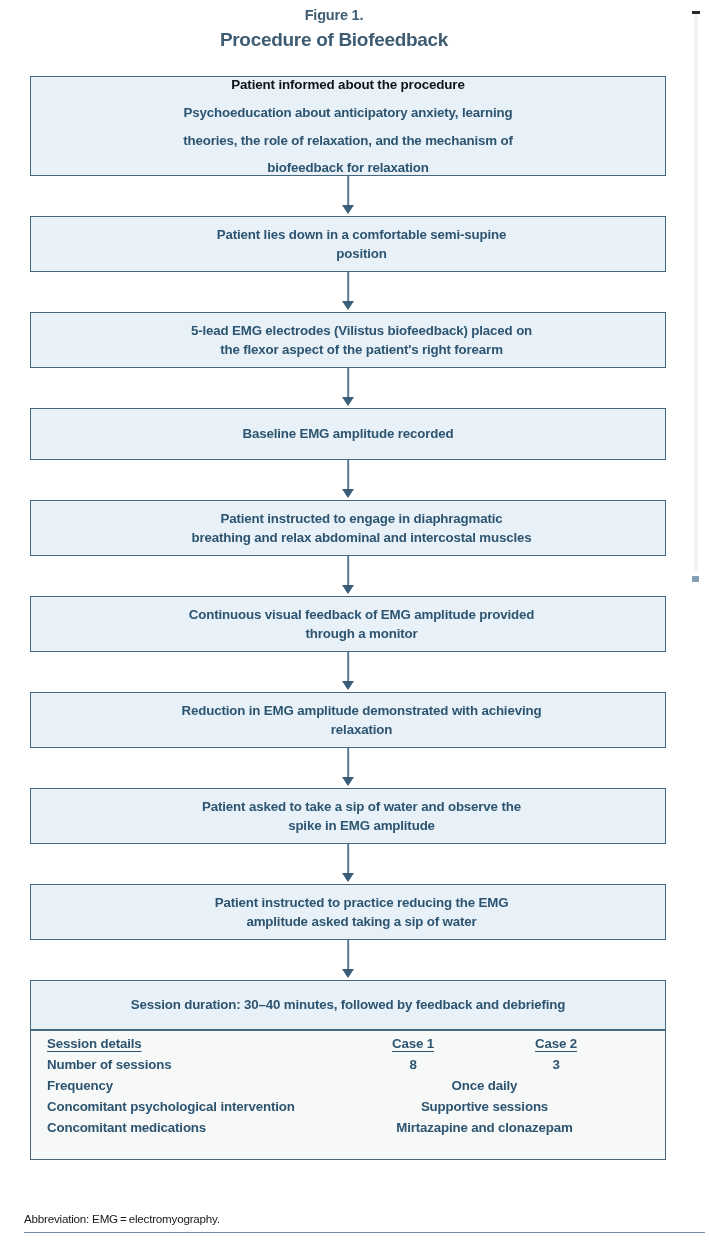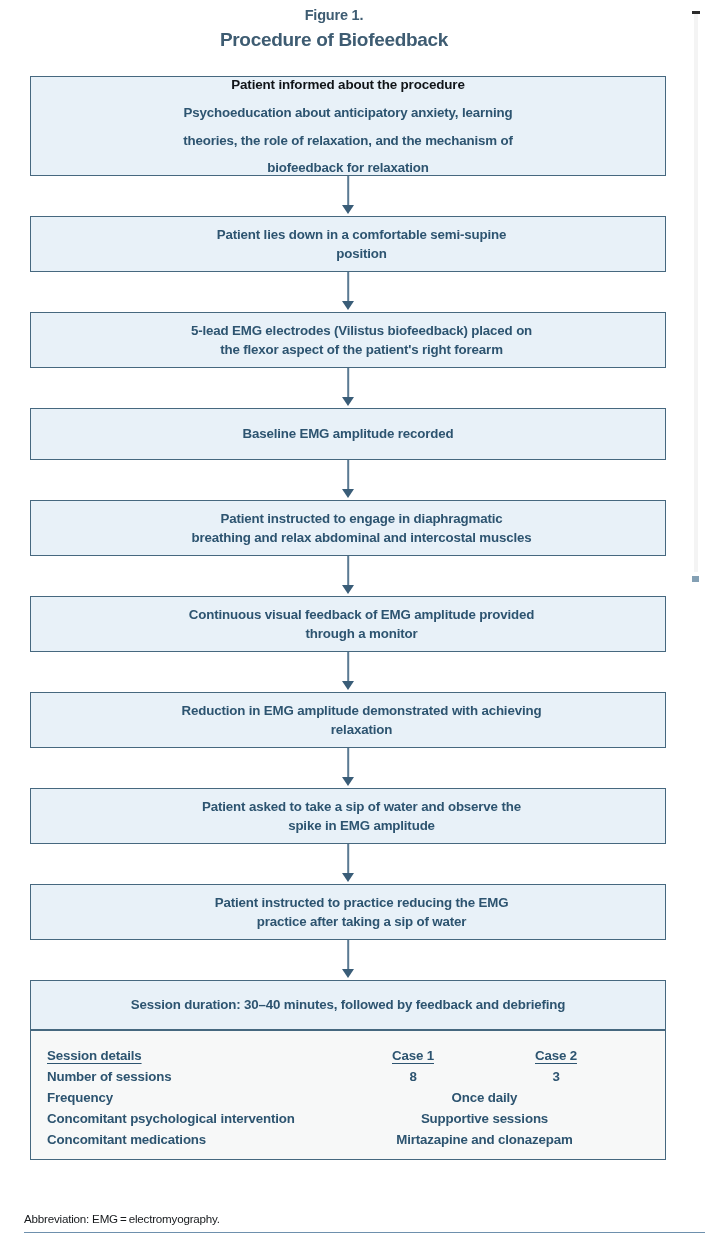--- a/index.html
+++ b/index.html
@@ -113,21 +113,21 @@
     width: 636px;
     height: 130px;
     border: 1.4px solid #46687f;
     background: #f7f8f8;
     position: relative;
     padding: 0;
   }
   .tbl {
     position: absolute;
     left: 16px;
-    top: 14px;
+    top: 2px;
     right: 16px;
   }
   .trow {
     position: relative;
     height: 21px;
     line-height: 21px;
   }
   .tlabel {
     position: absolute;
     left: 0;
@@ -298,21 +298,21 @@
     <div class="line">spike in EMG amplitude</div>
   </div>
 
   <div class="arrow">
     <div class="stem"></div>
     <div class="head"></div>
   </div>
 
   <div class="node h-56">
     <div class="line">Patient instructed to practice reducing the EMG</div>
-    <div class="line">practice after taking a sip of water</div>
+    <div class="line">amplitude asked taking a sip of water</div>
   </div>
 
   <div class="arrow">
     <div class="stem"></div>
     <div class="head"></div>
   </div>
 
   <div class="node h-50">
     <div class="line">Session duration: 30–40 minutes, followed by feedback and debriefing</div>
   </div>

